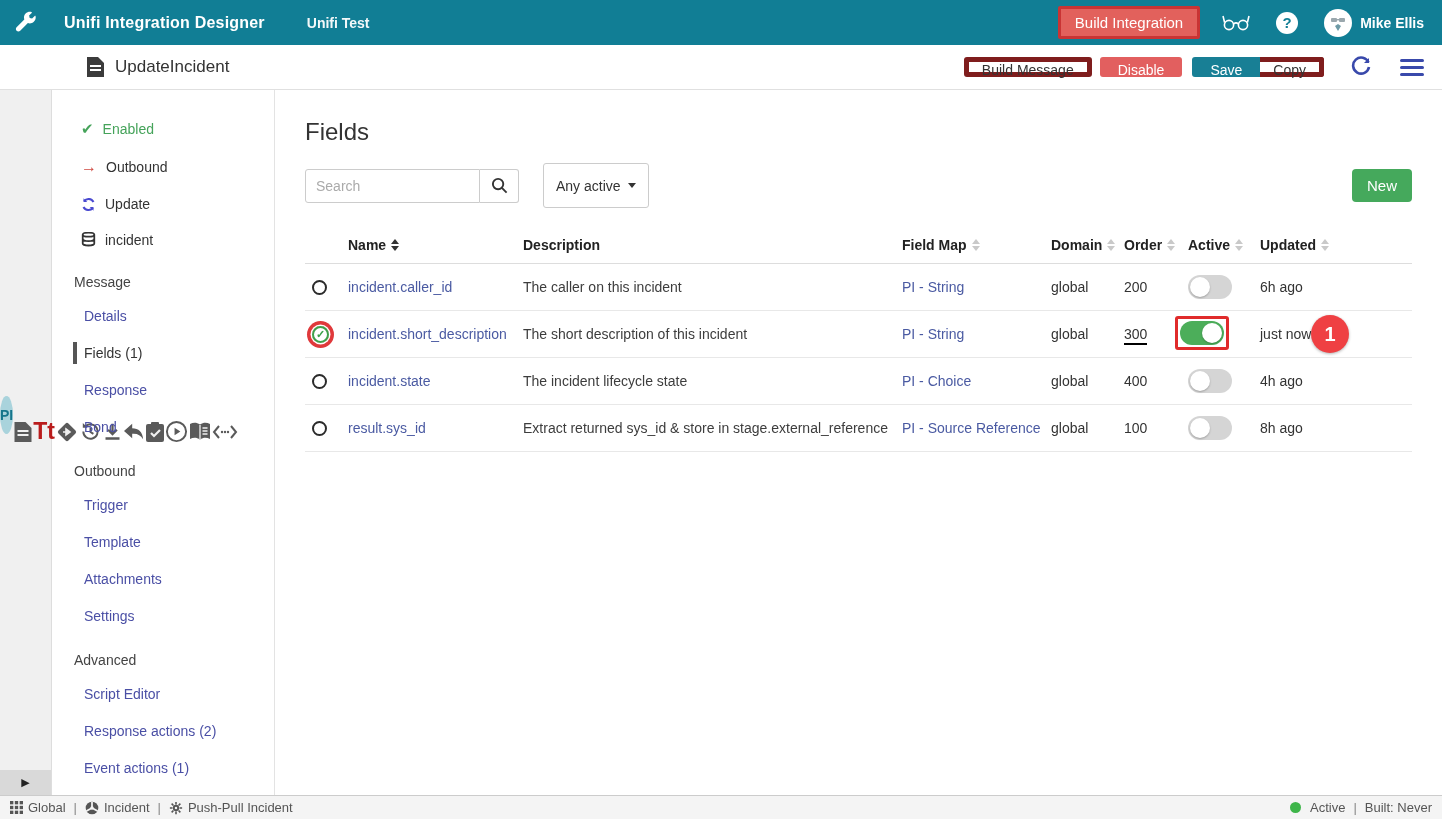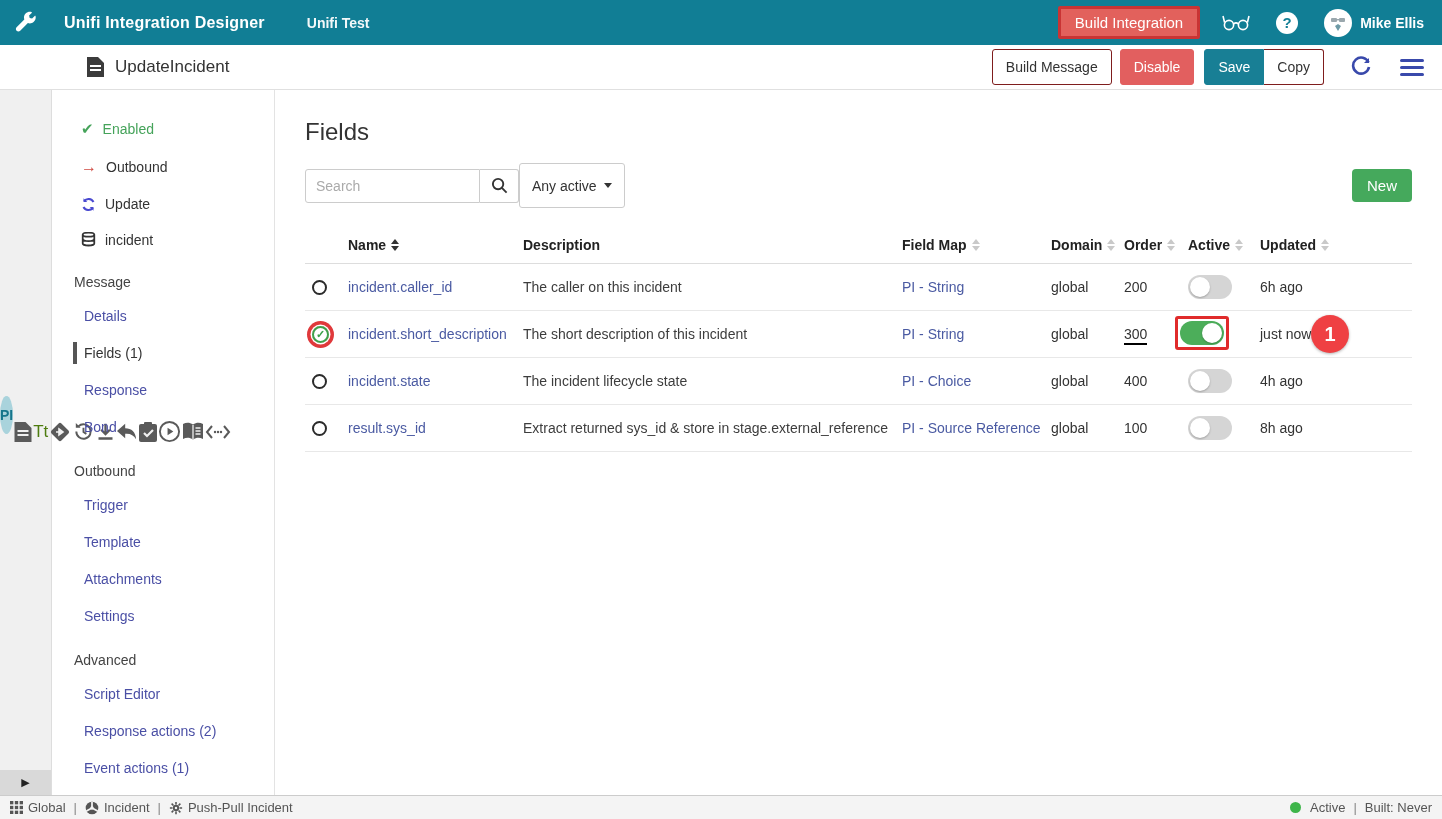--- a/index.html
+++ b/index.html
@@ -21,22 +21,22 @@
   .useravatar { width:28px; height:28px; border-radius:50%; background:#fff;
     display:flex; align-items:center; justify-content:center; margin-right:8px; }
   .username { font-size:14px; font-weight:bold; margin-right:18px; }
 
   
   .header { height:45px; background:#fff; border-bottom:1px solid #e0e0e0;
     display:flex; align-items:center; position:relative; z-index:2; }
   .header-title { display:flex; align-items:center; margin-left:86px; gap:10px; }
   .header-title .ttl { font-size:17px; color:#333; }
   .header .spacer { flex:1; }
-  .hbtn { height:36px; font-size:14px; padding:0 13px; border-radius:3px; cursor:pointer;
-    border:1px solid #7f1d1d; background:#fff; color:#333; font-family:"Liberation Sans", sans-serif; }
+  .hbtn { height:20px; font-size:14px; padding:0 13px; border-radius:3px; cursor:pointer;
+    border:5px solid #7f1d1d; background:#fff; color:#333; font-family:"Liberation Sans", sans-serif; }
   .hbtn.red { background:#e25f5f; border-color:#e25f5f; color:#fff; margin-left:8px; }
   .btn-group { display:flex; margin-left:10px; }
   .btn-group .hbtn { border-radius:0; }
   .btn-group .hbtn:first-child { border-radius:3px 0 0 3px; background:#187f95; border-color:#187f95; color:#fff; }
   .btn-group .hbtn:last-child { border-radius:0 3px 3px 0; border-left:none; }
   .icon-btn { margin-left:26px; cursor:pointer; display:flex; align-items:center; }
   .hamburger { width:24px; display:flex; flex-direction:column; gap:4px; margin:0 18px 0 28px; cursor:pointer; }
   .hamburger span { height:3px; background:#3949ab; border-radius:2px; }
 
   
@@ -65,21 +65,21 @@
   
   .main { flex:1; position:relative; padding:28px 30px 0 30px; }
   .page-title { font-size:24px; color:#333; font-weight:normal; margin-bottom:17px; }
   .toolbar { display:flex; align-items:center; }
   .search-wrap { display:flex;align-items:flex-end; }
   .search-input { width:175px; height:34px; border:1px solid #ccc; border-radius:3px 0 0 3px;
     padding:0 10px; font-size:14px; color:#333; font-family:"Liberation Sans", sans-serif; }
   .search-input::placeholder { color:#aaa; }
   .search-btn { width:39px; height:34px; border:1px solid #ccc; border-left:none;
     border-radius:0 3px 3px 0; background:#fff; display:flex; align-items:center; justify-content:center; cursor:pointer; }
-  .filter-btn { height:45px; border:1px solid #ccc; border-radius:3px; background:#fff; margin-left:0;
+  .filter-btn { height:45px; border:1px solid #ccc; border-radius:3px; background:#fff; margin-left:24px;
     padding:0 12px; font-size:14px; color:#333; display:flex; align-items:center; gap:7px; cursor:pointer;
     font-family:"Liberation Sans", sans-serif; }
   .caret-down { width:0; height:0; border-left:4px solid transparent; border-right:4px solid transparent;
     border-top:5px solid #333; }
   .toolbar .spacer { flex:1; }
   .new-btn { background:#45a95c; color:#fff; border:none; border-radius:4px; height:33px; padding:0 15px;
     font-size:15px; cursor:pointer; font-family:"Liberation Sans", sans-serif; }
 
   
   .tbl { margin-top:18px; }
@@ -186,21 +186,21 @@
 
   <div class="rail">
     <div class="pi-avatar">PI</div>
 
     <div class="rail-icon">
       <svg width="20" height="22" viewBox="0 0 19 22">
           <path d="M1 1 h11 l6 6 v14 H1 z" fill="#5a5a5a"></path>
           <path d="M4 10 h11 M4 14 h11" stroke="#f0f0f0" stroke-width="1.8"></path>
         </svg>
     </div>
-    <div class="rail-icon" style="font-weight:normal;font-size:17px;color:#4d7c0f;">Tt</div>
+    <div class="rail-icon" style="font-weight:bold;font-size:23px;color:#b91c1c;">Tt</div>
     <div class="rail-icon">
       <svg width="24" height="24" viewBox="0 0 24 24">
           <rect x="5" y="5" width="14" height="14" rx="2" transform="rotate(45 12 12)" fill="#5a5a5a"></rect>
           <path d="M8 12 h6 M11 9 l4 3 -4 3 z" stroke="#f0f0f0" stroke-width="1.6" fill="#f0f0f0"></path>
         </svg>
     </div>
     <div class="rail-icon">
       <svg width="23" height="23" viewBox="0 0 24 24" fill="none" stroke="#5a5a5a" stroke-width="2">
         <path d="M4.5 12 a7.5 7.5 0 1 0 2.2-5.3"></path>
           <path d="M4 3 v5 h5" fill="#5a5a5a" stroke="none"></path>

